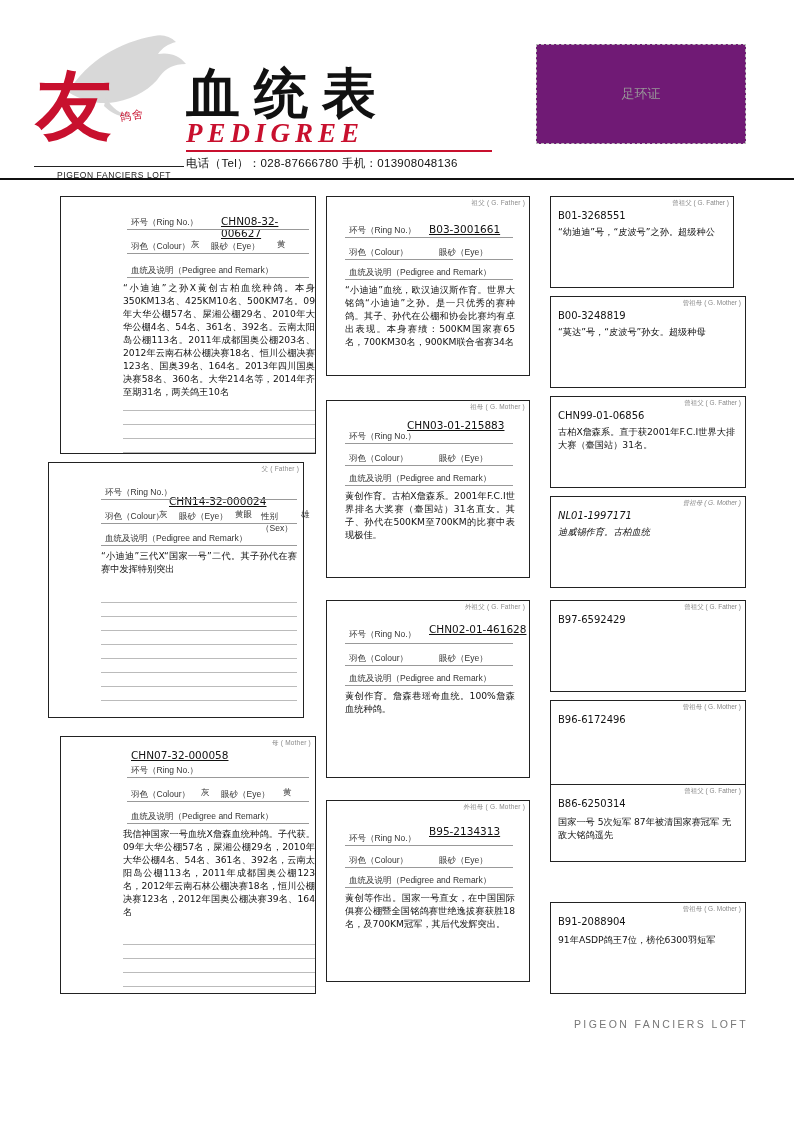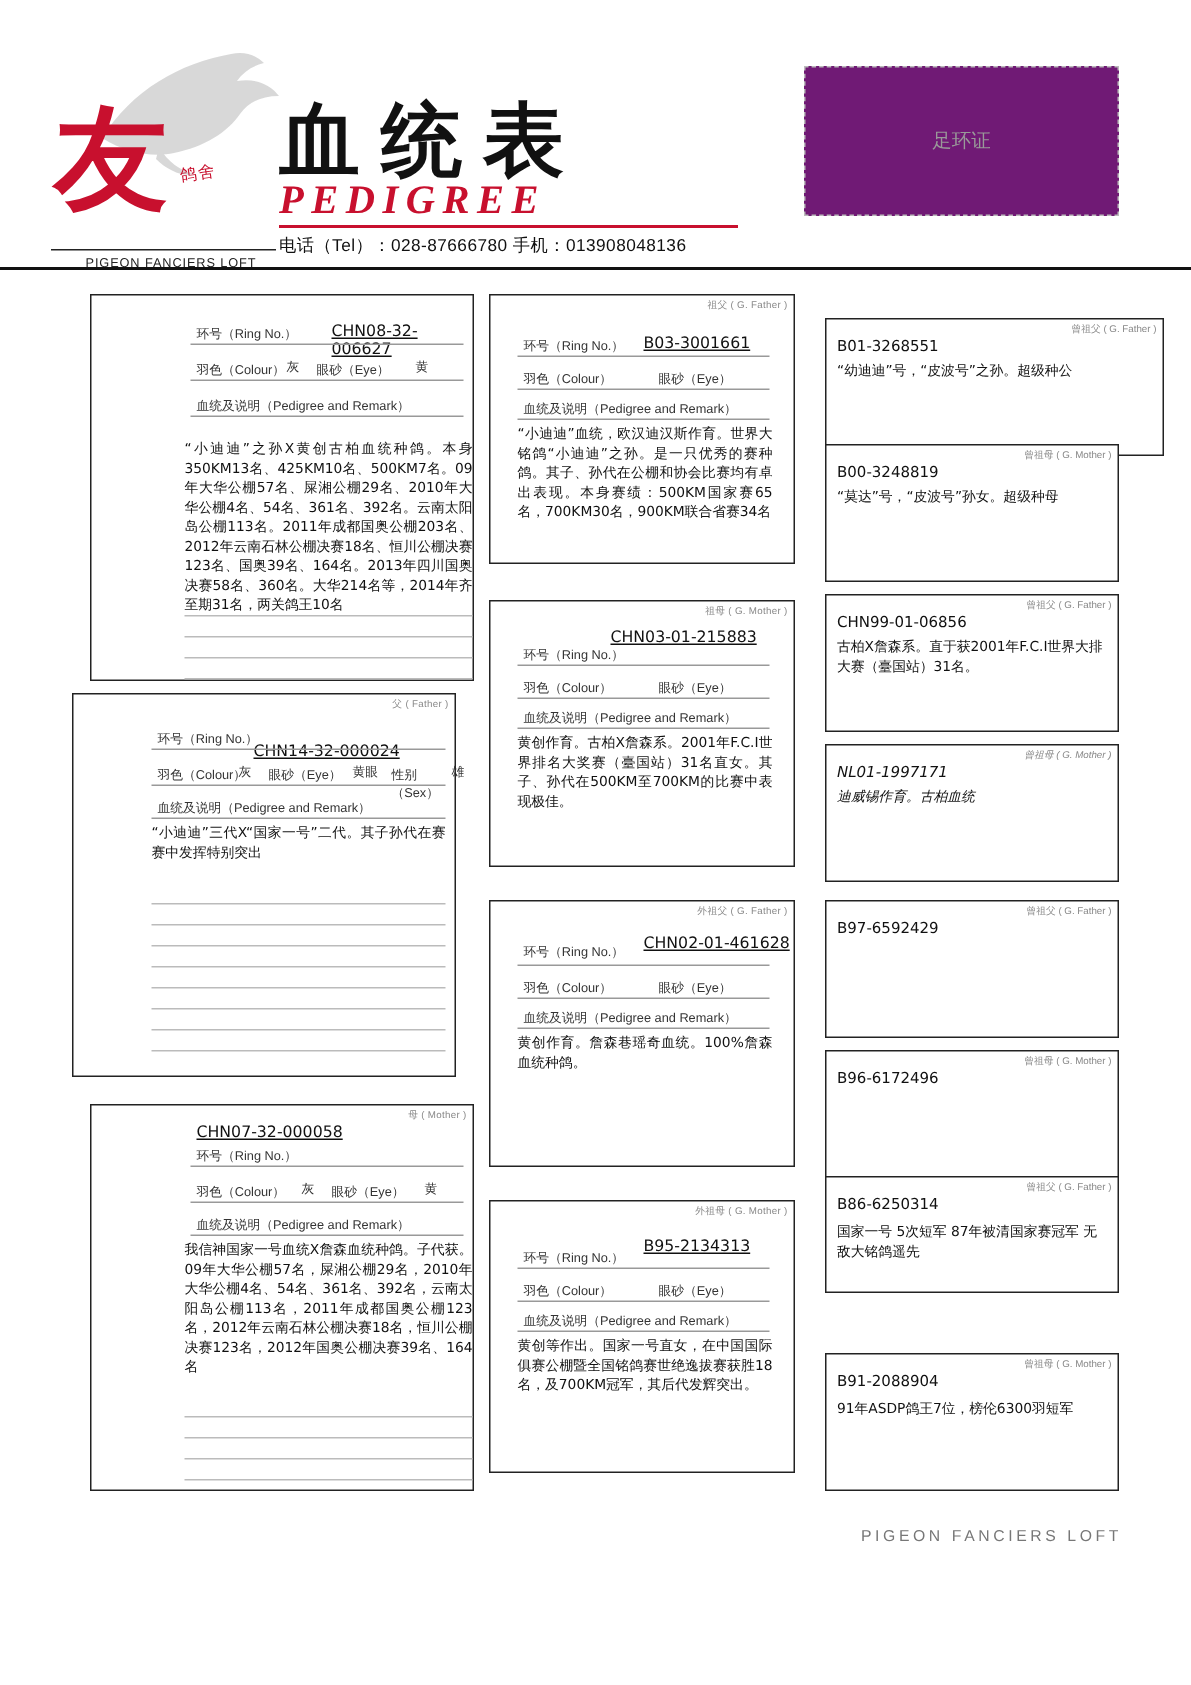--- a/index.html
+++ b/index.html
@@ -136,21 +136,21 @@
     <div class="line" style="left:66px;top:32px;width:182px;"></div>
 
     <div class="fld" style="left:70px;top:44px;"><span class="lab">羽色（Colour）</span></div>
     <div class="fld val" style="left:130px;top:42px;">灰</div>
     <div class="fld" style="left:150px;top:44px;"><span class="lab">眼砂（Eye）</span></div>
     <div class="fld val" style="left:216px;top:42px;">黄</div>
     <div class="line" style="left:66px;top:56px;width:182px;"></div>
 
     <div class="remark-lab" style="left:70px;top:68px;">血统及说明（Pedigree and Remark）</div>
     <div class="line" style="left:66px;top:80px;width:182px;"></div>
-    <div class="remark-txt" style="left:62px;top:84px;width:192px;margin-top:12px;">“小迪迪”之孙X黄创古柏血统种鸽。本身350KM13名、425KM10名、500KM7名。09年大华公棚57名、屎湘公棚29名、2010年大华公棚4名、54名、361名、392名。云南太阳岛公棚113名。2011年成都国奥公棚203名、2012年云南石林公棚决赛18名、恒川公棚决赛123名、国奥39名、164名。2013年四川国奥决赛58名、360名。大华214名等，2014年齐至期31名，两关鸽王10名</div>
+    <div class="remark-txt" style="left:62px;top:84px;width:192px;">“小迪迪”之孙X黄创古柏血统种鸽。本身350KM13名、425KM10名、500KM7名。09年大华公棚57名、屎湘公棚29名、2010年大华公棚4名、54名、361名、392名。云南太阳岛公棚113名。2011年成都国奥公棚203名、2012年云南石林公棚决赛18名、恒川公棚决赛123名、国奥39名、164名。2013年四川国奥决赛58名、360名。大华214名等，2014年齐至期31名，两关鸽王10名</div>
     <div class="rules" style="left:62px;top:200px;width:192px;">
       <i></i>
         <i></i>
         <i></i>
         <i></i>
     </div>
   </div>
 
   <div class="card" style="left:48px;top:462px;width:256px;height:256px;">
     <div class="corner">父 ( Father )</div>
@@ -249,21 +249,21 @@
     <div class="ringno" style="left:102px;top:24px;">B95-2134313</div>
     <div class="line" style="left:18px;top:44px;width:168px;"></div>
     <div class="fld" style="left:22px;top:54px;"><span class="lab">羽色（Colour）</span></div>
     <div class="fld" style="left:112px;top:54px;"><span class="lab">眼砂（Eye）</span></div>
     <div class="line" style="left:18px;top:66px;width:168px;"></div>
     <div class="remark-lab" style="left:22px;top:74px;">血统及说明（Pedigree and Remark）</div>
     <div class="line" style="left:18px;top:86px;width:168px;"></div>
     <div class="remark-txt" style="left:18px;top:90px;width:170px;">黄创等作出。国家一号直女，在中国国际俱赛公棚暨全国铭鸽赛世绝逸拔赛获胜18名，及700KM冠军，其后代发辉突出。</div>
   </div>
 
-  <div class="sbox" style="left:550px;top:196px;width:226px;height:92px;margin-top:16px;">
+  <div class="sbox" style="left:550px;top:196px;width:184px;height:92px;">
     <div class="corner">曾祖父 ( G. Father )</div>
     <div class="code">B01-3268551</div>
     <div class="txt" style="top:28px;">“幼迪迪”号，“皮波号”之孙。超级种公</div>
   </div>
 
   <div class="sbox" style="left:550px;top:296px;width:196px;height:92px;">
     <div class="corner">曾祖母 ( G. Mother )</div>
     <div class="code">B00-3248819</div>
     <div class="txt" style="top:28px;">“莫达”号，“皮波号”孙女。超级种母</div>
   </div>

